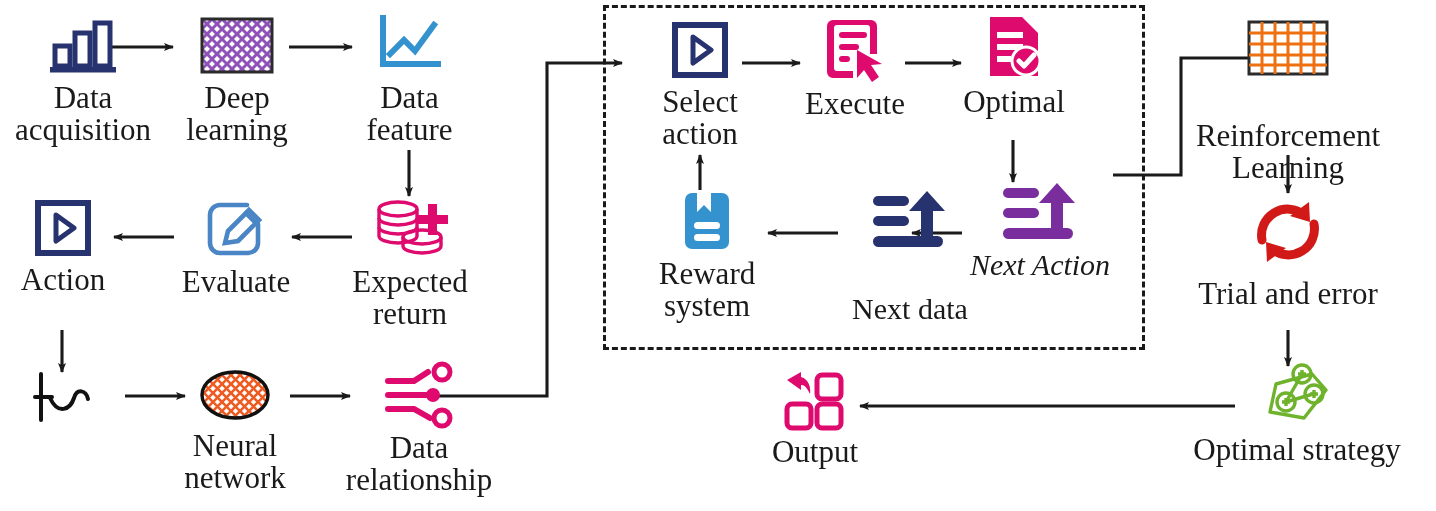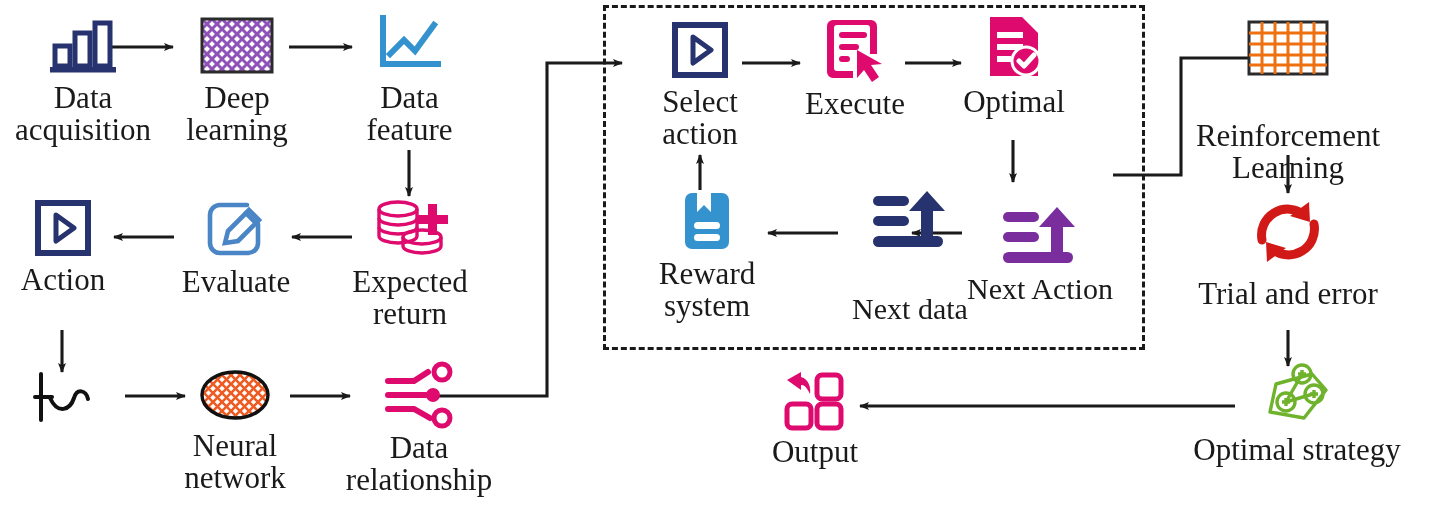--- a/index.html
+++ b/index.html
@@ -227,21 +227,21 @@
           <rect x="13" y="30" width="26" height="6"></rect>
           <rect x="13" y="42" width="14" height="6"></rect>
         </g>
         <circle cx="42" cy="47" r="14" fill="#DE0A6E" stroke="#fff" stroke-width="3"></circle>
         <path d="M35,47 L40,52 L50,41" fill="none" stroke="#fff" stroke-width="5" stroke-linecap="round" stroke-linejoin="round"></path>
       </svg>
     </span>
     <span class="lbl">Optimal</span>
   </div>
 
-  <div class="node" style="left:955px;top:206px;width:170px;">
+  <div class="node" style="left:955px;top:182px;width:170px;font-style:italic;">
     <span class="ico">
       <svg width="78" height="62" viewBox="0 0 78 62">
         <g fill="#7A2E9D">
           <rect x="2" y="6" width="36" height="10" rx="5"></rect>
           <rect x="2" y="26" width="36" height="10" rx="5"></rect>
           <rect x="2" y="46" width="70" height="11" rx="5.5"></rect>
           <path d="M58,57 V22 H70 L52,2 L34,22 H46 V57 Z" transform="translate(4,-1)"></path>
         </g>
       </svg>
     </span>

